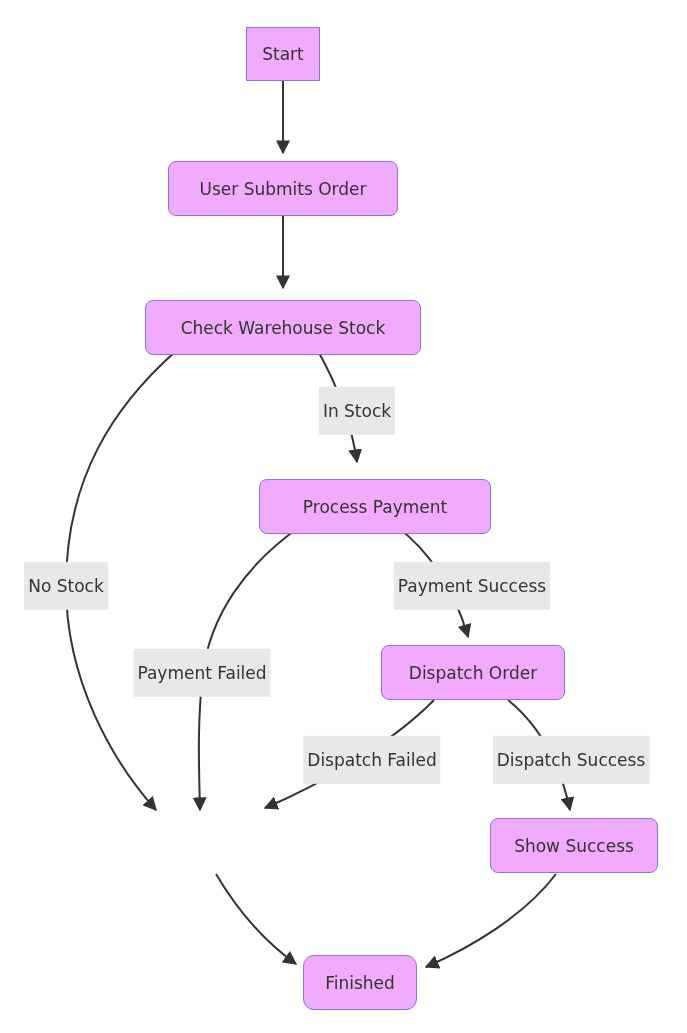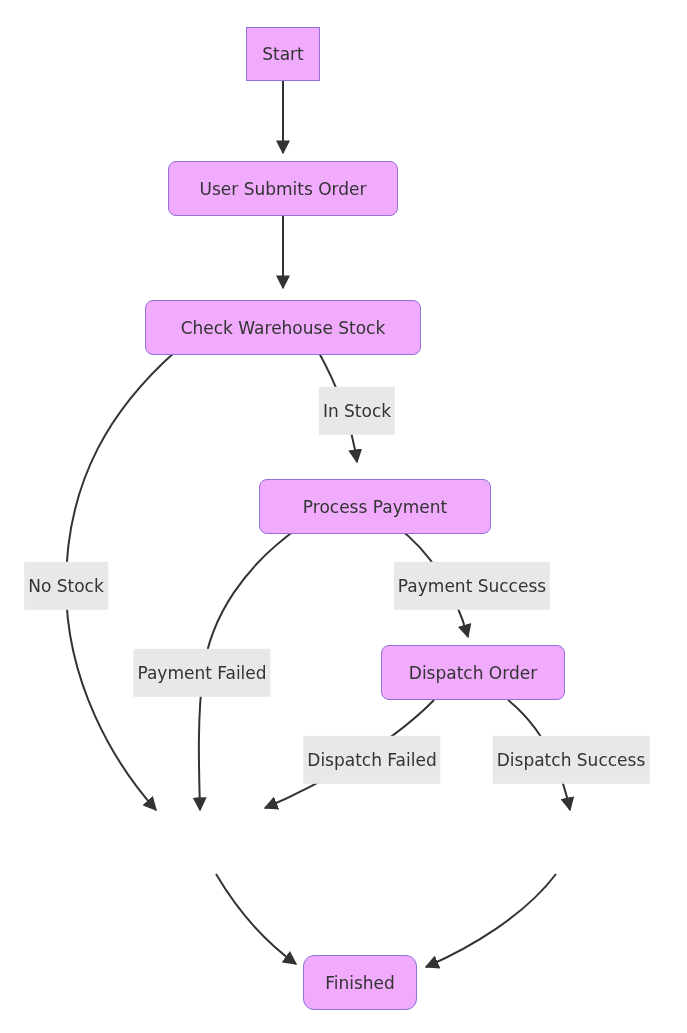--- a/index.html
+++ b/index.html
@@ -100,20 +100,23 @@
 
   <div class="node rounded" style="left:259px; top:471px; width:232px; height:55px;margin-top:8px;">
     <span>Process Payment</span>
   </div>
 
   <div class="node rounded" style="left:381px; top:645px; width:184px; height:55px;">
     <span>Dispatch Order</span>
   </div>
 
 
+  <div class="node rounded" style="left:490px; top:818px; width:168px; height:55px;">
+    <span>Show Success</span>
+  </div>
 
   <div class="node rect" style="left:303px; top:955px; width:114px; height:55px;border-radius:11px;">
     <span>Finished</span>
   </div>
 
   <div class="edge-label" style="left:357px; top:411px;">In Stock</div>
 
   <div class="edge-label" style="left:66px; top:586px;">No Stock</div>
 
   <div class="edge-label" style="left:472px; top:586px;">Payment Success</div>

